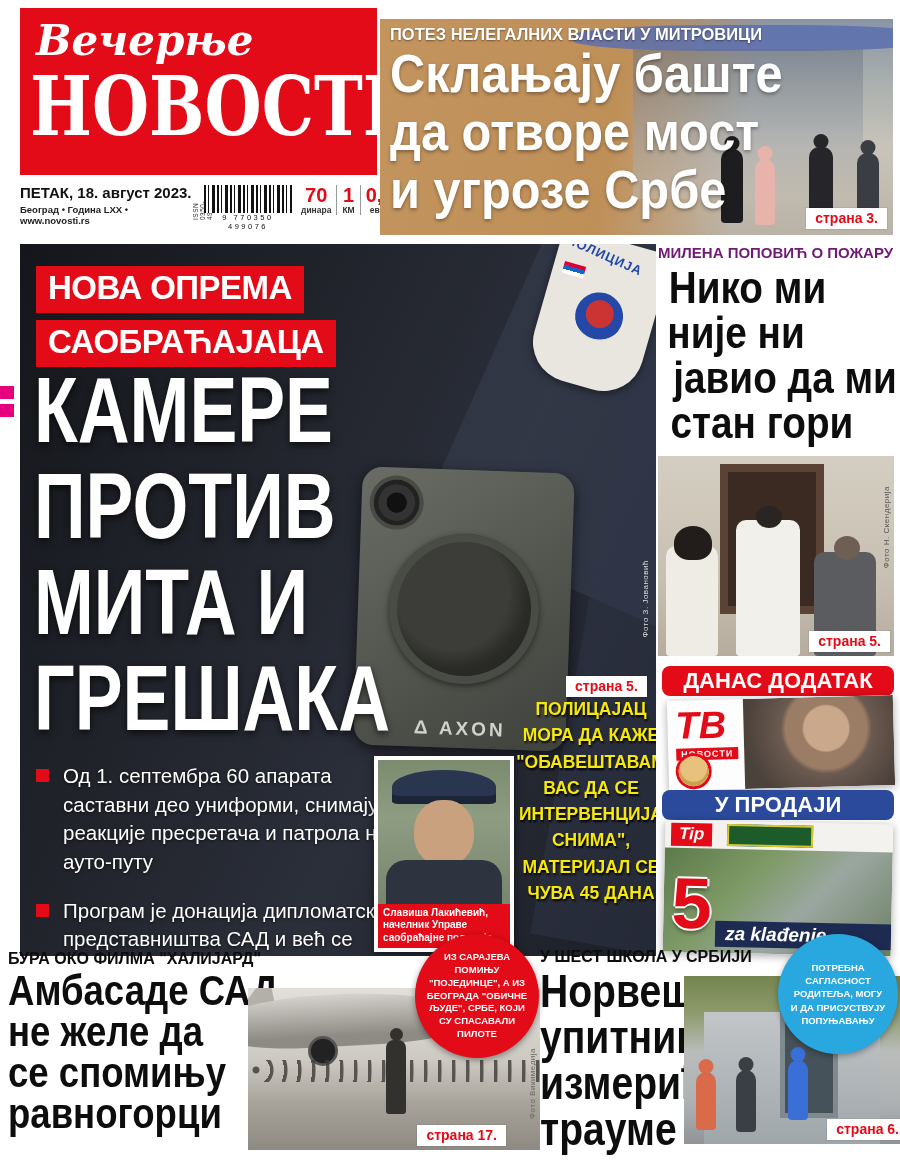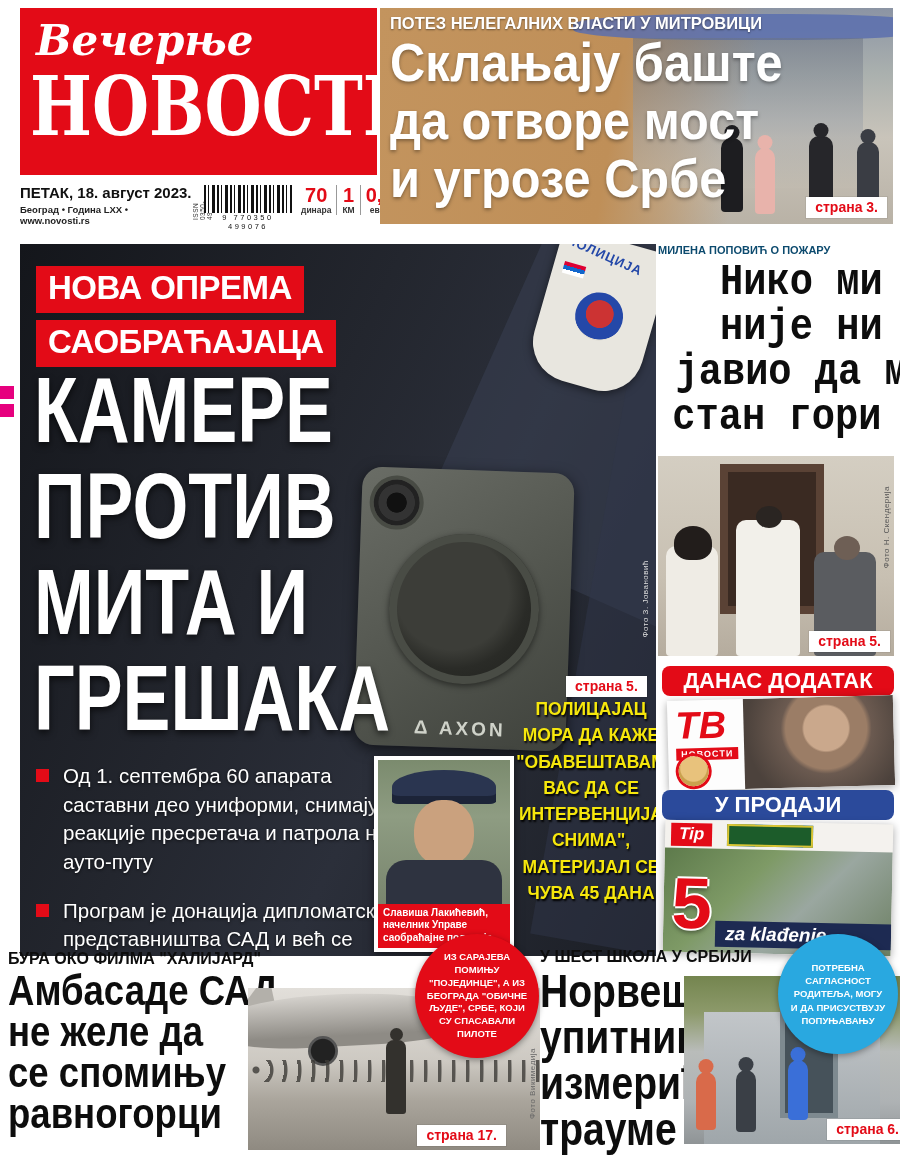--- a/index.html
+++ b/index.html
@@ -26,21 +26,21 @@
   #barcode{left:204px;top:185px;width:88px;height:28px;
     background:repeating-linear-gradient(90deg,#111 0 2px,#fff 2px 4px,#111 4px 5px,#fff 5px 8px,#111 8px 11px,#fff 11px 13px);}
   #bdigits{left:204px;top:213px;width:88px;font-size:7.5px;letter-spacing:2.5px;text-align:center;color:#111;}
   #prices{left:296px;top:185px;display:flex;align-items:stretch;}
   #prices .p{padding:0 5px;text-align:center;}
   #prices .p+.p{border-left:1px solid #999;}
   #prices .v{color:#e30b17;font-weight:800;font-size:20px;line-height:20px;}
   #prices .u{color:#333;font-weight:700;font-size:8.5px;}
 
   
-  #topstory{left:380px;top:8px;width:513px;height:216px;overflow:hidden;
+  #topstory{left:380px;top:19px;width:513px;height:216px;overflow:hidden;
     background:
       linear-gradient(100deg,#c3945e 0%,#bf8f58 46%,rgba(191,143,88,.55) 58%,rgba(191,143,88,0) 70%),
       linear-gradient(180deg,#8b94a4 0%,#aab0ae 30%,#c9c4ba 60%,#b9b2a6 100%);}
   #topstory .arch{position:absolute;right:-40px;top:6px;width:360px;height:26px;background:#5b6fae;
     border-radius:40%;opacity:.85;}
   #topstory .arch2{position:absolute;right:30px;top:30px;width:230px;height:150px;
     background:linear-gradient(180deg,#6a7280 0%,#9aa0a8 55%,#c2bcb0 100%);opacity:.5;}
   .person{position:absolute;border-radius:10px 10px 4px 4px;}
   .person::before{content:"";position:absolute;top:-13px;left:50%;transform:translateX(-50%);
     width:15px;height:15px;border-radius:50%;background:inherit;}
@@ -92,22 +92,22 @@
   #inset .body{position:absolute;left:8px;top:100px;width:116px;height:52px;background:#2e3340;
     border-radius:20px 20px 0 0;}
   #inset .caption{position:absolute;left:0;bottom:0;width:100%;background:#e30b17;color:#fff;
     font-weight:700;font-size:10px;line-height:1.25;padding:3px 5px 4px;box-sizing:border-box;}
   #quote{position:absolute;left:492px;top:452px;width:158px;text-align:center;color:#f6e70c;
     font-weight:800;font-size:17.5px;line-height:1.5;text-shadow:1px 2px 2px #000;}
   #ref5-main{left:566px;top:676px;}
 
   
   #firestory{left:658px;top:244px;width:236px;height:414px;}
-  #firestory .kick{font-weight:800;font-size:11px;color:#0c4a6e;}
-  #firestory .hl{margin-top:4px;text-align:right;color:#0d0d0d;font-weight:800;font-size:44px;line-height:45px;font-family:Liberation Mono, monospace;}
+  #firestory .kick{font-weight:800;font-size:15px;color:#701a75;}
+  #firestory .hl{margin-top:4px;text-align:left;color:#0d0d0d;font-weight:800;font-size:44px;line-height:45px;}
   #firephoto{position:absolute;left:0;top:212px;width:236px;height:200px;overflow:hidden;
     background:linear-gradient(180deg,#d4cec2 0%,#c8c0b2 60%,#b5ac9e 100%);}
   #firephoto .door{position:absolute;left:62px;top:8px;width:104px;height:150px;background:#3a2a22;
     box-shadow:inset 0 0 0 8px #5a4235;}
   #firephoto .vcred{right:3px;top:30px;color:#555;}
 
   
   .banner{left:662px;width:232px;height:30px;border-radius:8px;color:#fff;font-weight:800;font-size:22px;
     display:flex;align-items:center;justify-content:center;}
   #sup-banner{top:666px;background:#e30b17;}

